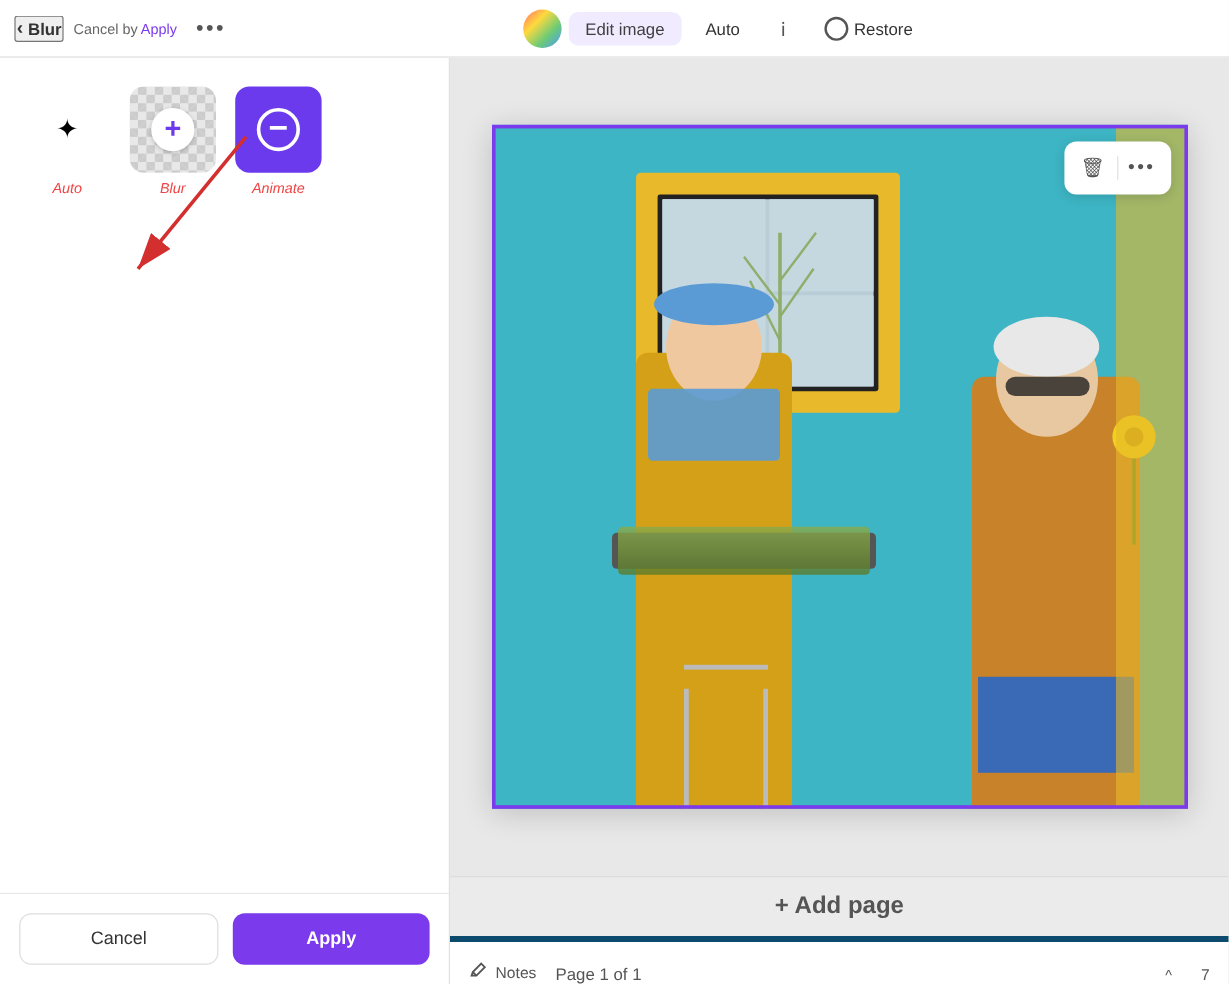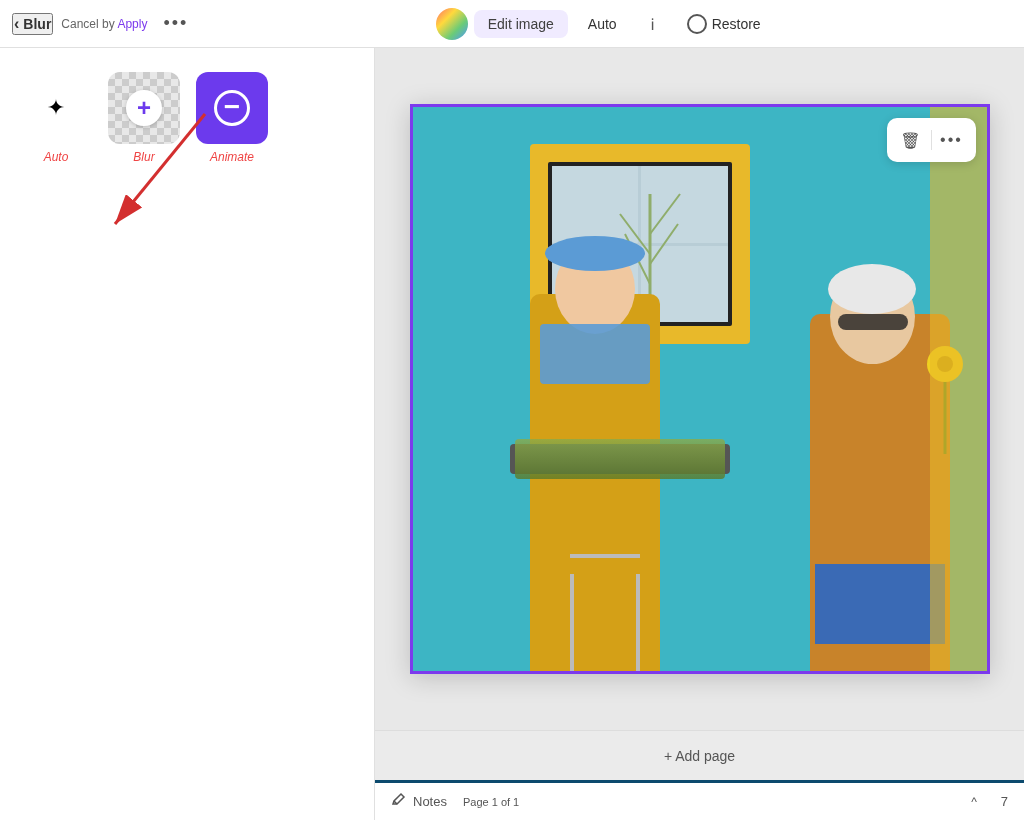--- a/index.html
+++ b/index.html
@@ -194,35 +194,35 @@
     .img-tool-divider { width: 1px; height: 20px; background: #e0e0e0; margin: 0 2px; }
 
     
     .add-page-bar {
       background: #ebebeb; height: 50px;
       display: flex; align-items: center; justify-content: center;
       border-top: 1px solid #ddd;
     }
     .add-page-btn {
       background: transparent; border: none; cursor: pointer;
-      font-size: 14px; color: #555; font-weight: 400;
+      font-size: 20px; color: #555; font-weight: 700;
     }
 
     
     .status-bar {
-      height: 40px; background: #fff; border-top: 3px solid #0c4a6e;
-      display: flex; align-items: center; padding: 0 16px; gap: 16px;
+      height: 40px; background: #fff; border-top: 5px solid #0c4a6e;
+      display: flex; align-items: flex-end; padding: 0 16px; gap: 16px;
       font-size: 13px; color: #555; flex-shrink: 0;
     }
     .notes-btn {
       display: flex; align-items: center; gap: 6px;
       background: transparent; border: none; cursor: pointer;
       font-size: 13px; color: #555; font-weight: 500;
     }
-    .page-info { font-size: 11px; color: #555; }
+    .page-info { font-size: 14px; color: #555; }
     .collapse-btn {
       margin-left: auto; background: transparent; border: none; cursor: pointer;
       font-size: 12px; color: #555;
     }
     .zoom-info { font-size: 13px; color: #555; }
   </style>
 </head>
 <body>
 
 <div class="topbar">
@@ -289,20 +289,24 @@
           <marker id="arrowhead" markerWidth="10" markerHeight="7" refX="10" refY="3.5" orient="auto">
             <polygon points="0 0, 10 3.5, 0 7" fill="#d32f2f"></polygon>
           </marker>
         </defs>
         <line x1="175" y1="30" x2="85" y2="140" stroke="#d32f2f" stroke-width="3" marker-end="url(#arrowhead)"></line>
       </svg>
     </div>
 
     <div style="flex:1;"></div>
 
+    <div class="panel-bottom">
+      <button class="cancel-btn">Cancel</button>
+      <button class="apply-btn">Apply</button>
+    </div>
   </div>
 
   <div class="canvas-area">
     <div class="canvas-scroll">
 
       <div class="canvas-page">
 
         <div class="fake-image">
 
           <div class="wall"></div>

